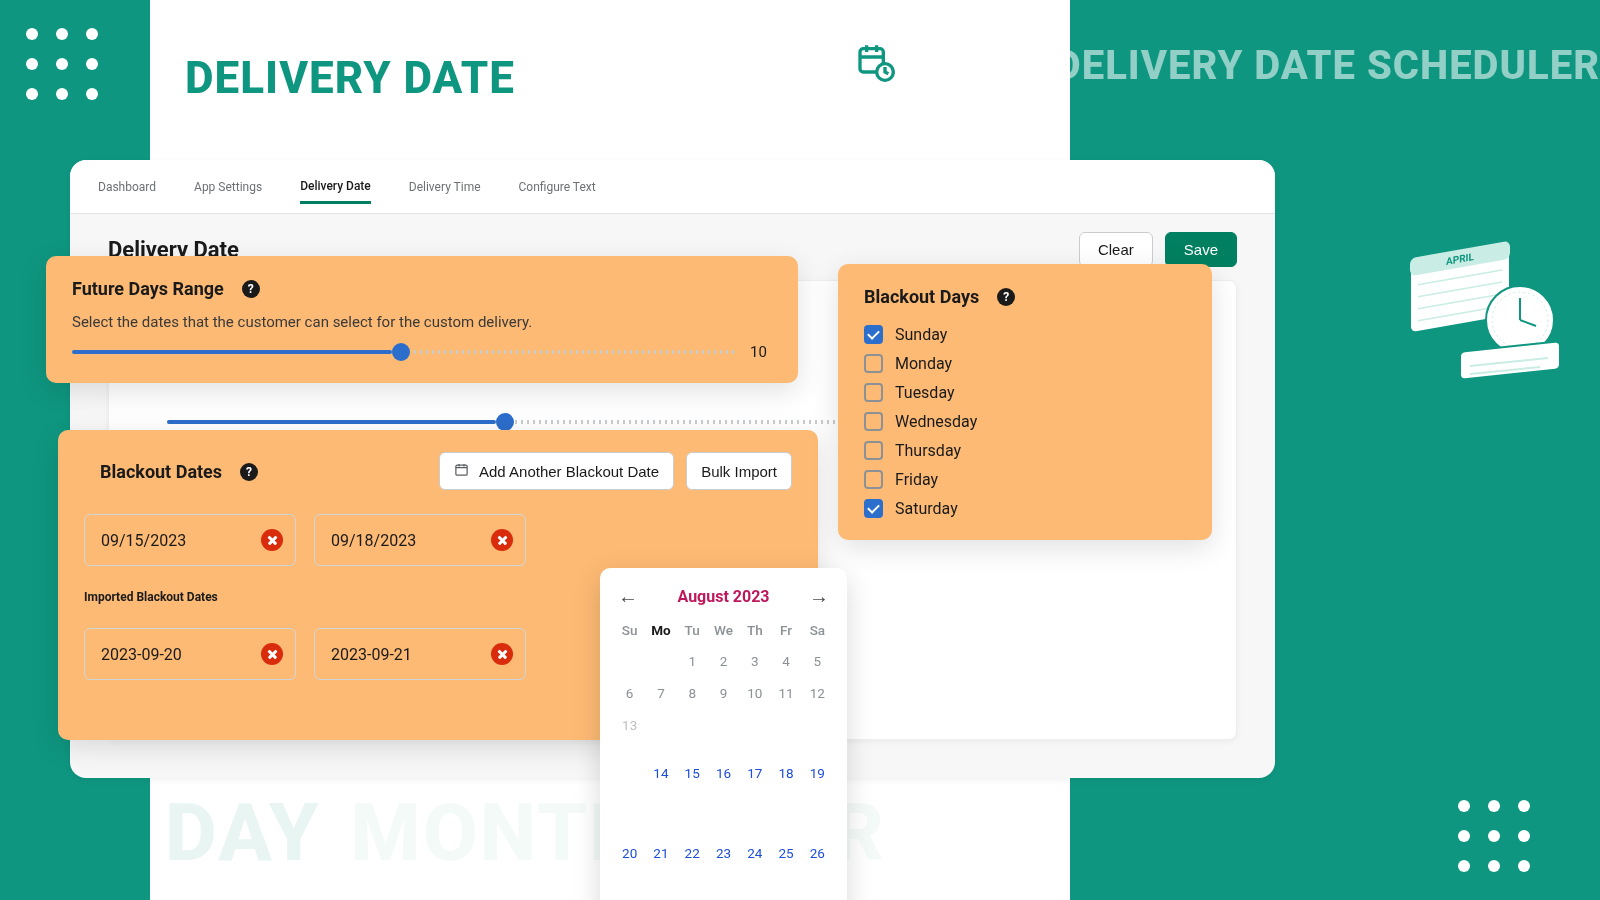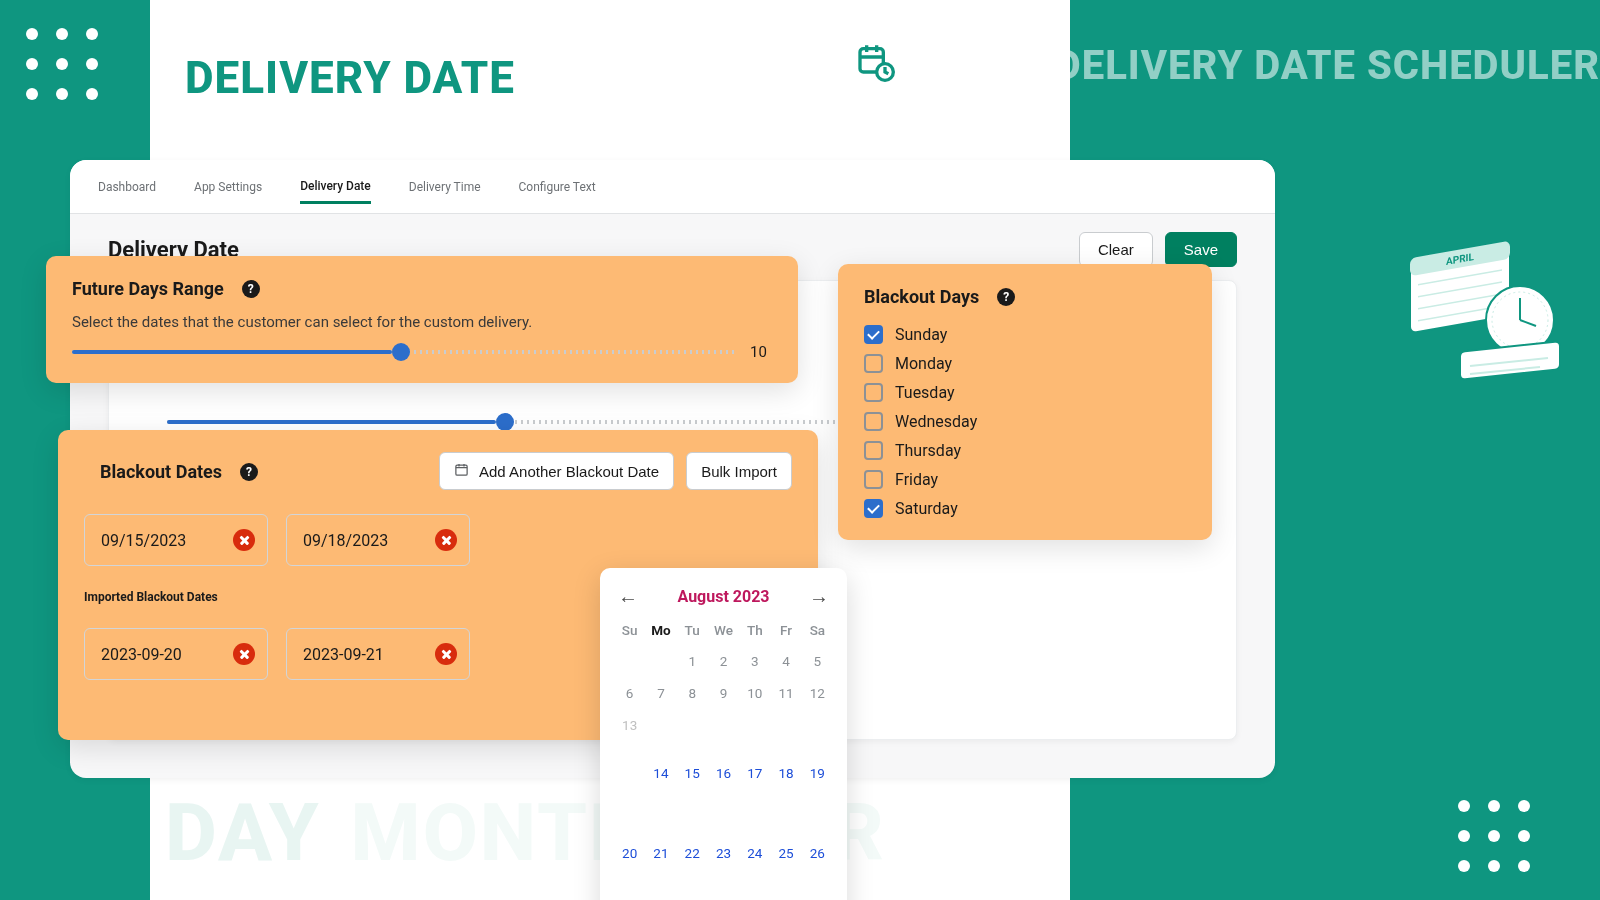--- a/index.html
+++ b/index.html
@@ -123,21 +123,21 @@
 
   .blackout-dates-card { left: 58px; top: 430px; width: 760px; padding-bottom: 60px; }
   .bd-header { display: flex; justify-content: space-between; align-items: center; margin-left: 16px; }
   .bd-actions { display: flex; gap: 12px; }
   .btn.small { padding: 9px 14px; font-size: 15px; }
   .btn .cal-icon { margin-right: 6px; font-size: 15px; }
 
   .date-grid { display: flex; gap: 18px; margin-top: 24px; flex-wrap: wrap; }
   .date-chip {
     display: flex; align-items: center; justify-content: space-between;
-    width: 184px; padding: 14px 12px 14px 16px;
+    width: 212px; padding: 14px 12px 14px 16px;
     border: 1px solid #d2d5d8; border-radius: 6px; font-size: 16px; color: #1a1a1a;
   }
   .del-icon {
     width: 22px; height: 22px; border-radius: 50%; background: #d82c0d;
     display:flex; align-items:center; justify-content:center; cursor:pointer;
   }
   .del-icon::before, .del-icon::after {
     content:""; position:absolute; width:11px; height:2.5px; background:#fff; border-radius:1px;
   }
   .del-icon { position: relative; }

